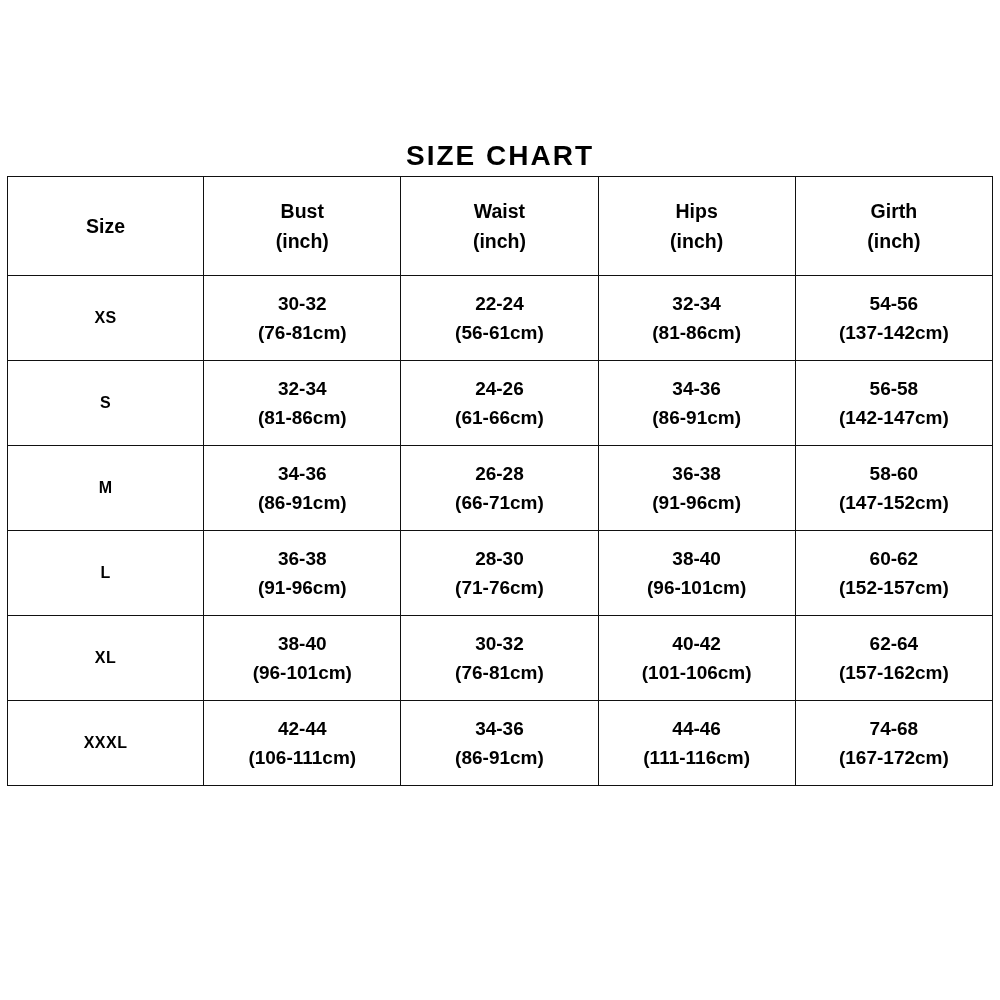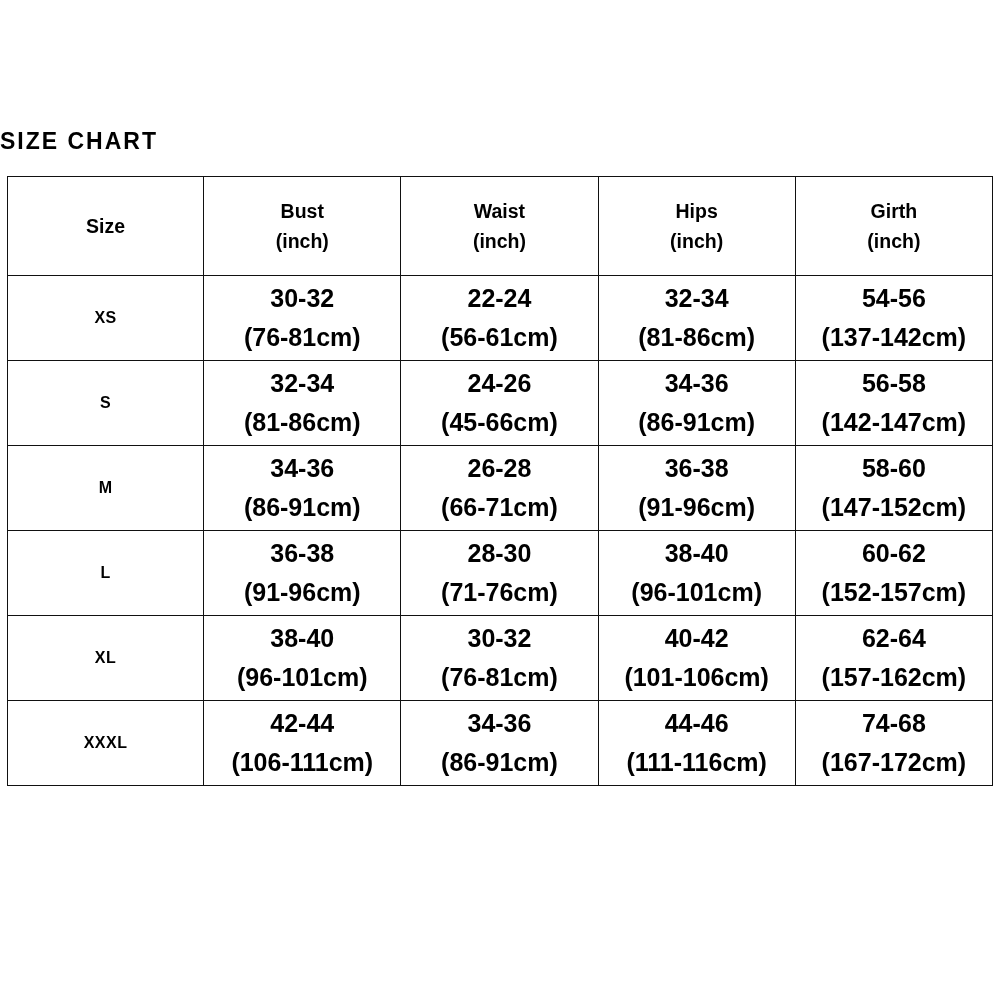--- a/index.html
+++ b/index.html
@@ -15,24 +15,25 @@
     overflow: hidden;
   }
   .page {
     position: relative;
     width: 1000px;
     height: 1000px;
     box-sizing: border-box;
   }
   .chart-title {
     position: absolute;
-    top: 128px;
+    top: 140px;
     left: 0;
     width: 1000px;
-    font-size: 23px;
+    text-align: center;
+    font-size: 28px;
     font-weight: bold;
     letter-spacing: 2px;
     color: #000000;
   }
   .table-wrap {
     position: absolute;
     top: 176px;
     left: 7px;
     width: 986px;
   }
@@ -54,21 +55,21 @@
   table.size-chart col.c-size { width: 196px; }
   table.size-chart col.c-meas { width: 197px; }
 
   thead th {
     height: 98px;
     font-size: 19.5px;
     line-height: 1.55;
   }
   tbody td {
     height: 84px;
-    font-size: 25px;
+    font-size: 19px;
     line-height: 1.55;
   }
   td.size-cell {
     font-size: 16px;
     letter-spacing: 0.5px;
   }
   .l1 { display: block; }
   .l2 { display: block; }
 </style>
 </head>
@@ -133,21 +134,21 @@
         </tr>
 
         <tr>
           <td class="size-cell">S</td>
           <td>
             <span class="l1">32-34</span>
             <span class="l2">(81-86cm)</span>
           </td>
           <td>
             <span class="l1">24-26</span>
-            <span class="l2">(45-66cm)</span>
+            <span class="l2">(61-66cm)</span>
           </td>
           <td>
             <span class="l1">34-36</span>
             <span class="l2">(86-91cm)</span>
           </td>
           <td>
             <span class="l1">56-58</span>
             <span class="l2">(142-147cm)</span>
           </td>
         </tr>

